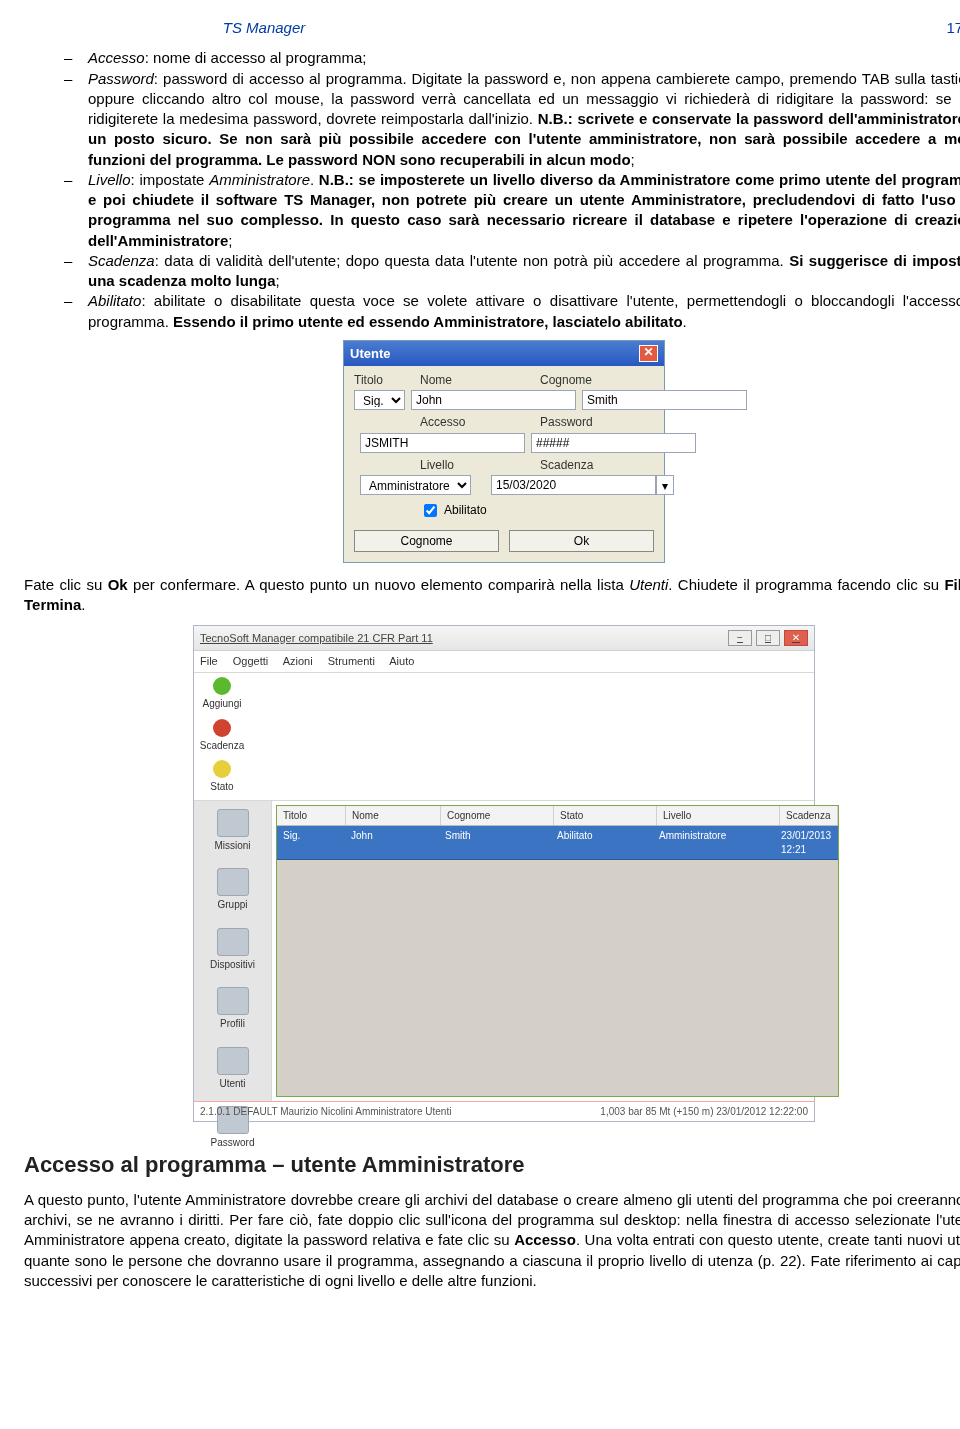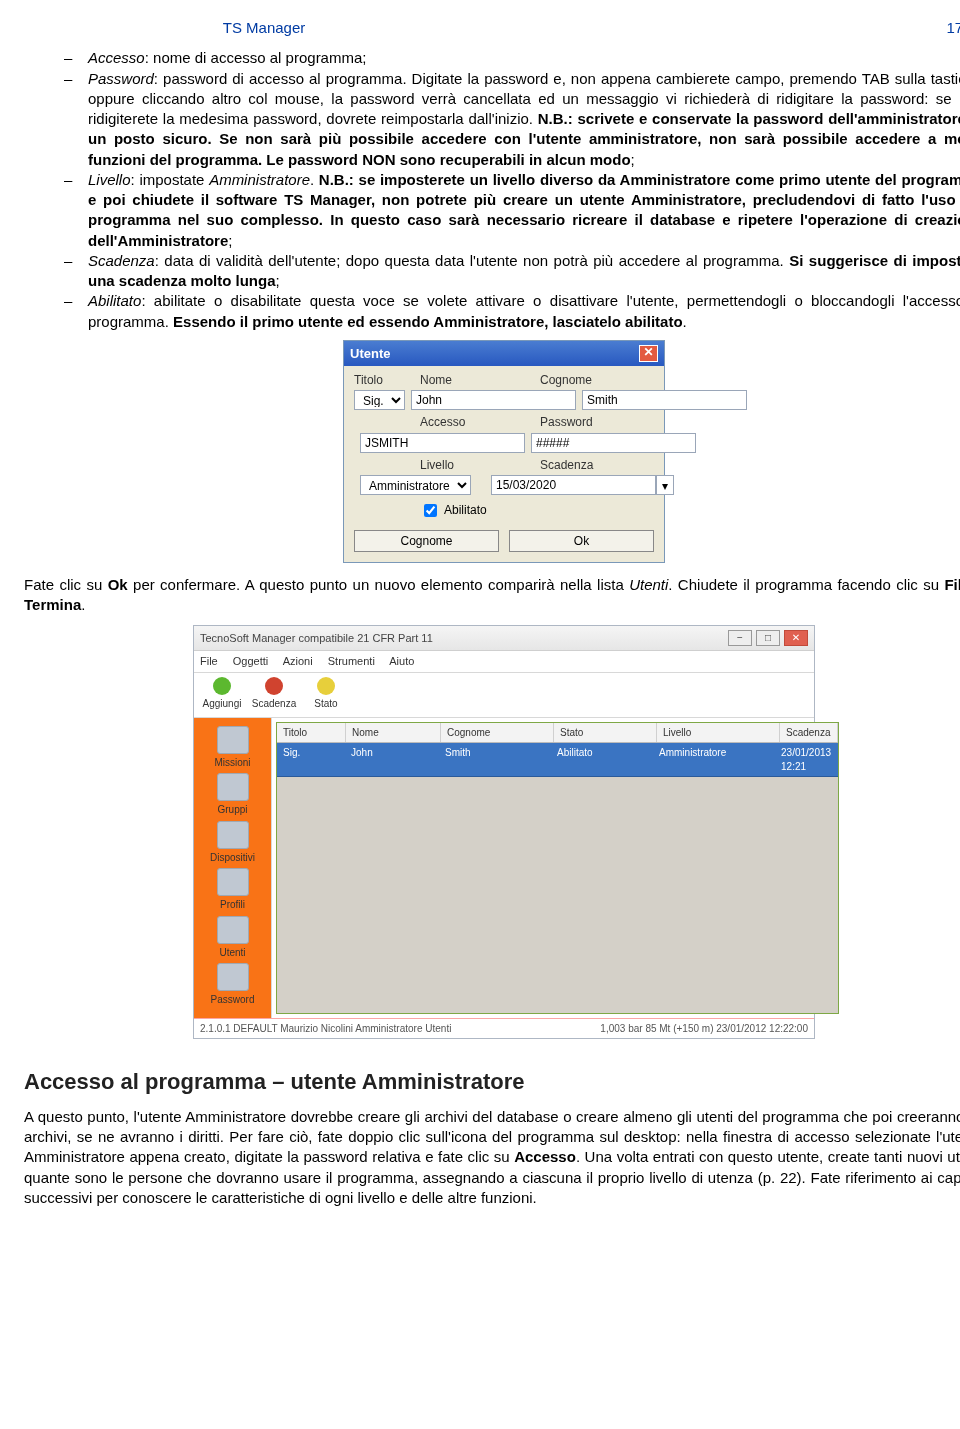--- a/index.html
+++ b/index.html
@@ -12,21 +12,21 @@
     width: 960px;
     padding: 18px 24px 36px 24px;
   }
   .hdr {
     display: flex;
     justify-content: space-between;
     color: #003ba3;
     font-size: 15px;
     margin-bottom: 10px;
   }
-  .hdr .center { text-align: center; flex:1; }
+  .hdr .center { text-align: center; flex:1; font-style: italic; }
   .hdr .left { flex:1; text-align:left; }
   .hdr .right { flex:1; text-align:right; }
   ul.main-list {
     list-style: none;
     padding-left: 40px;
     margin: 0 0 8px 0;
     text-align: justify;
   }
   ul.main-list > li {
     position: relative;
@@ -103,34 +103,35 @@
     font-size: 11px;
   }
   .app-title {
     background: linear-gradient(#f5f5f5,#e6e6e6);
     border-bottom:1px solid #cfcfcf;
     padding:4px 6px;
     display:flex;
     justify-content:space-between;
     align-items:center;
     color:#444;
+    text-decoration:underline;
   }
   .app-winbtns { display:flex; gap:4px; }
   .app-winbtns span{ width:22px;height:14px;border:1px solid #999;background:#eee;display:inline-block;text-align:center;font-size:10px;line-height:13px;}
   .app-winbtns .closebtn { background:#e06050;color:#fff;border-color:#c14a3a;}
   .app-menu { padding:3px 6px; border-bottom:1px solid #d8d8d8; color:#333;}
   .app-menu span{ margin-right:12px;margin-top:9px;}
-  .app-toolbar { padding:4px 6px 6px 6px; display:flex; gap:8px; align-items:flex-start; border-bottom:1px solid #d8d8d8;}
+  .app-toolbar { padding:4px 6px 6px 6px; display:flex; gap:8px; align-items:flex-start; border-bottom:1px solid #d8d8d8;flex-direction:column;}
   .tb-item { display:flex; flex-direction:column; align-items:center; font-size:10px; color:#333; width:44px;}
   .tb-ico{ width:18px;height:18px;border-radius:9px;margin-bottom:2px;}
   .tb-add{ background:#5cb82f;}
   .tb-del{ background:#d0432f;}
   .tb-state{ background:#e7cf3b;}
   .app-body { display:flex; height:300px;}
-  .app-side { width:74px; background:#f97316;border-right:1px solid #d8d8d8;display:flex;flex-direction:column;gap:4px;padding:8px 16px;}
+  .app-side { width:74px; background:#e5e5e5;border-right:1px solid #d8d8d8;display:flex;flex-direction:column;gap:16px;padding:8px 16px;}
   .side-item{ display:flex;flex-direction:column;align-items:center;font-size:10px;color:#333;}
   .side-ico{ width:30px;height:26px;background:#c0c8d2;border:1px solid #9fa8b2;border-radius:3px;margin-bottom:2px;}
   .app-main{ flex:1; background:#d4d0c8; border:1px solid #7ea845; margin:4px;position:relative;}
   .grid-head{ display:flex;background:#f3f3f3;border-bottom:1px solid #bbb;font-size:10px;color:#333;}
   .grid-head div{ padding:3px 6px;border-right:1px solid #d0d0d0;}
   .grid-row{ display:flex;background:#3a74c2;color:#fff;font-size:10px;border-bottom:1px solid #2a5a9a;}
   .grid-row div{ padding:3px 6px;}
   .gc-t{width:56px;} .gc-n{width:82px;} .gc-c{width:100px;} .gc-s{width:90px;} .gc-l{width:110px;} .gc-sc{flex:1;}
   .app-status{ border-top:1px solid #fca5a5;display:flex;justify-content:space-between;padding:3px 6px;font-size:10px;color:#555;}
   .inline span { display:inline;}

